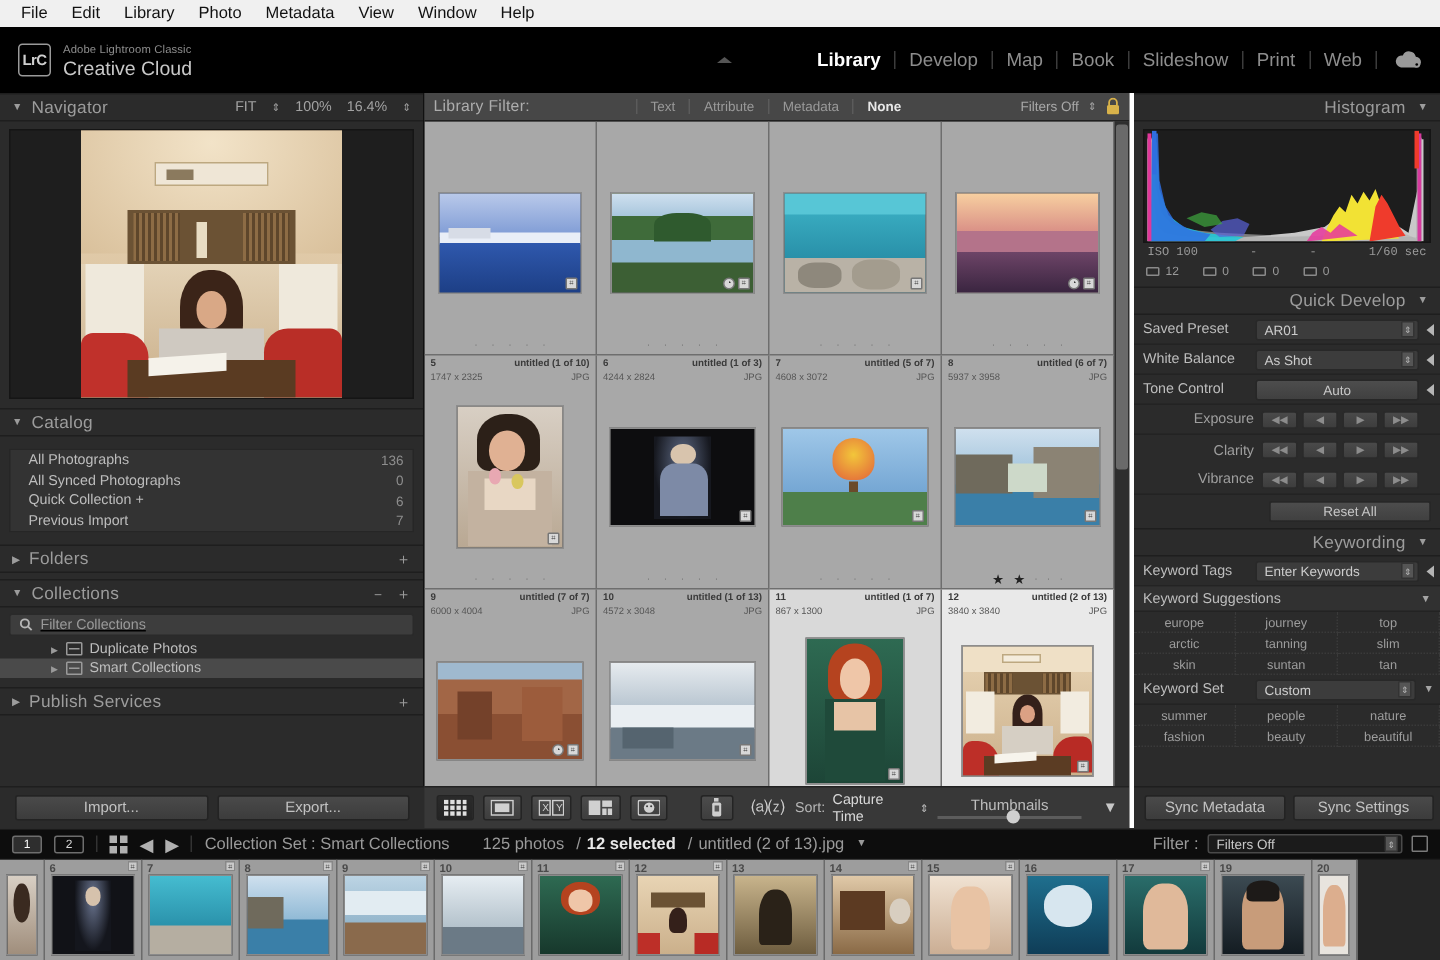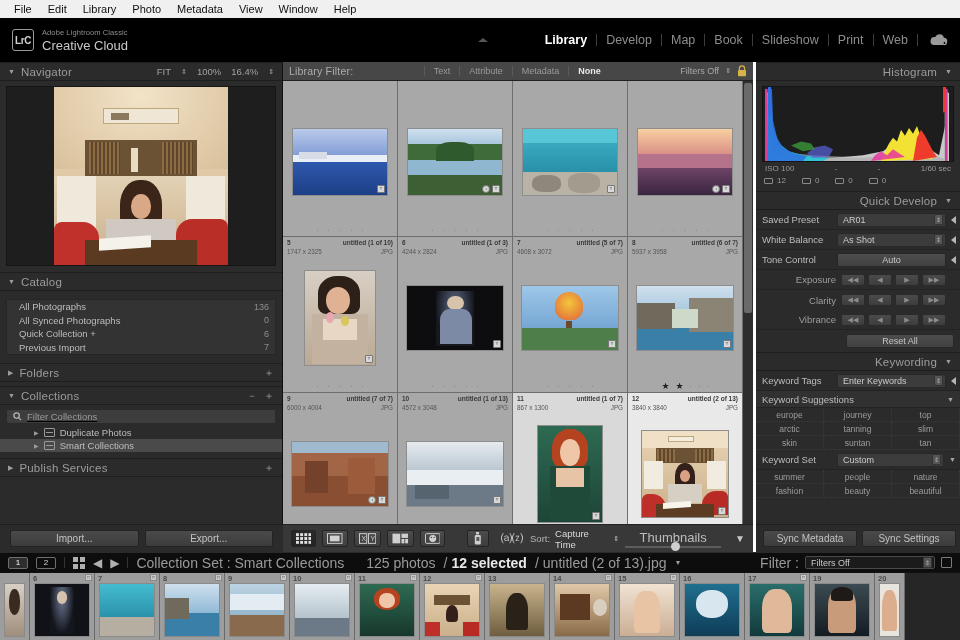--- a/index.html
+++ b/index.html
@@ -177,28 +177,28 @@
   }
   .tbtn {
     height:17px; min-width:22px; background:linear-gradient(#4c4c4c,#3e3e3e);
     border:1px solid #242424; border-radius:2px; display:flex; align-items:center;
     justify-content:center; color:#cfcfcf; font-size:9px; padding:0 4px; cursor:pointer;
   }
   .tbtn.act { background:linear-gradient(#2a2a2a,#242424); }
   .sortlabel { font-size:9.5px; color:#b5b5b5; margin-left:2px; }
   .sortval { font-size:9.5px; color:#dadada; }
   .thumbslider { margin-left:auto; display:flex; flex-direction:column; align-items:center; gap:1px;}
-  .thumbslider .lbl { font-size:13px; color:#bdbdbd; }
+  .thumbslider .lbl { font-size:10px; color:#bdbdbd; }
   .slider-track { width:96px; height:2px; background:#5c5c5c; position:relative; }
   .slider-knob { position:absolute; left:46px; top:-4px; width:9px; height:9px; border-radius:50%; background:#cfcfcf;}
 
   
   .hist-body { padding:5px 6px; background:#2b2b2b; }
   .histbox { height:76px; background:#1d1d1d; border:1px solid #151515; position:relative; overflow:hidden;}
-  .hist-info { display:flex; justify-content:space-between; font-size:8px; color:#9a9a9a; padding:2px 3px 0 3px;}
+  .hist-info { display:flex; justify-content:space-between; font-size:8px; color:#9a9a9a; padding:2px 3px 0 3px;font-family:Liberation Mono, monospace;}
   .hist-icons { display:flex; font-size:8px; color:#9a9a9a; padding:3px 2px 1px 2px; gap:16px; align-items:center;}
   .hist-icons .ic { display:flex; align-items:center; gap:4px; }
   .hist-icons .box { width:9px;height:6px;border:1px solid #8a8a8a; border-radius:1px;}
 
   .qd-row {
     display:flex; align-items:center; height:20px; padding:0 4px 0 6px; gap:5px;
     border-bottom:1px solid #232323;
   }
   .qd-lab { font-size:9.5px; color:#bdbdbd; width:70px; }
   .qd-lab.r { text-align:right; width:84px; color:#9f9f9f;}
@@ -244,21 +244,21 @@
   .statusbar {
     position:absolute; top:552px; left:0; width:960px; height:20px; background:#0d0d0d;
     display:flex; align-items:center; padding:0 8px; gap:8px; border-top:1px solid #2a2a2a;
   }
   .pgbtn {
     width:20px; height:12px; border:1px solid #6e6e6e; border-radius:2px; color:#d8d8d8;
     font-size:8px; display:flex; align-items:center; justify-content:center;
   }
   .pgbtn.on { background:#2e2e2e; color:#fff; }
   .vsep { width:1px; height:11px; background:#333; }
-  .sb-txt { font-size:14px; color:#9a9a9a; }
+  .sb-txt { font-size:11px; color:#9a9a9a; }
   .sb-txt b { color:#e8e8e8; }
   .sb-right { margin-left:auto; display:flex; align-items:center; gap:6px; }
   .sb-combo {
     width:130px; height:13px; background:#1b1b1b; border:1px solid #4a4a4a; border-radius:2px;
     display:flex; align-items:center; padding:0 2px 0 5px; font-size:9px; color:#c8c8c8;
   }
   .grid4 { display:grid; grid-template-columns:5px 5px; grid-template-rows:5px 5px; gap:2px;}
   .grid4 span { background:#b0b0b0; display:block; }
 
   

